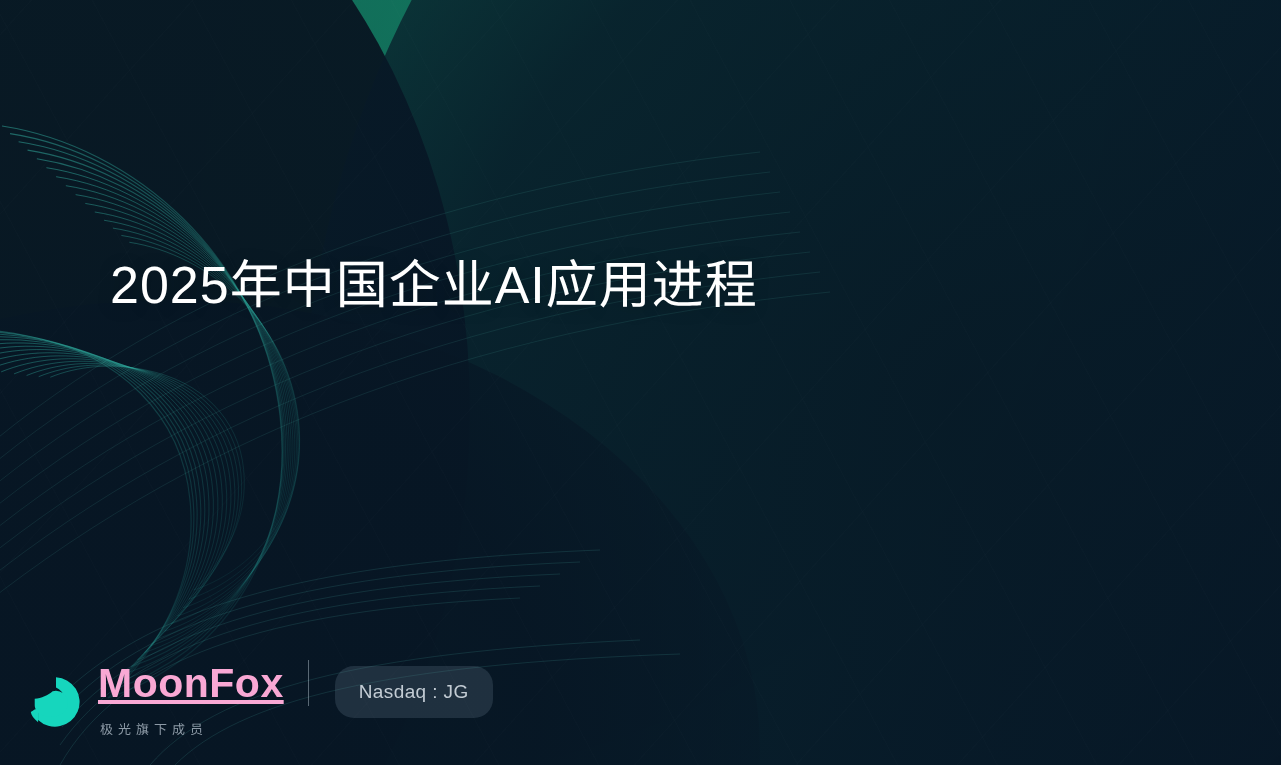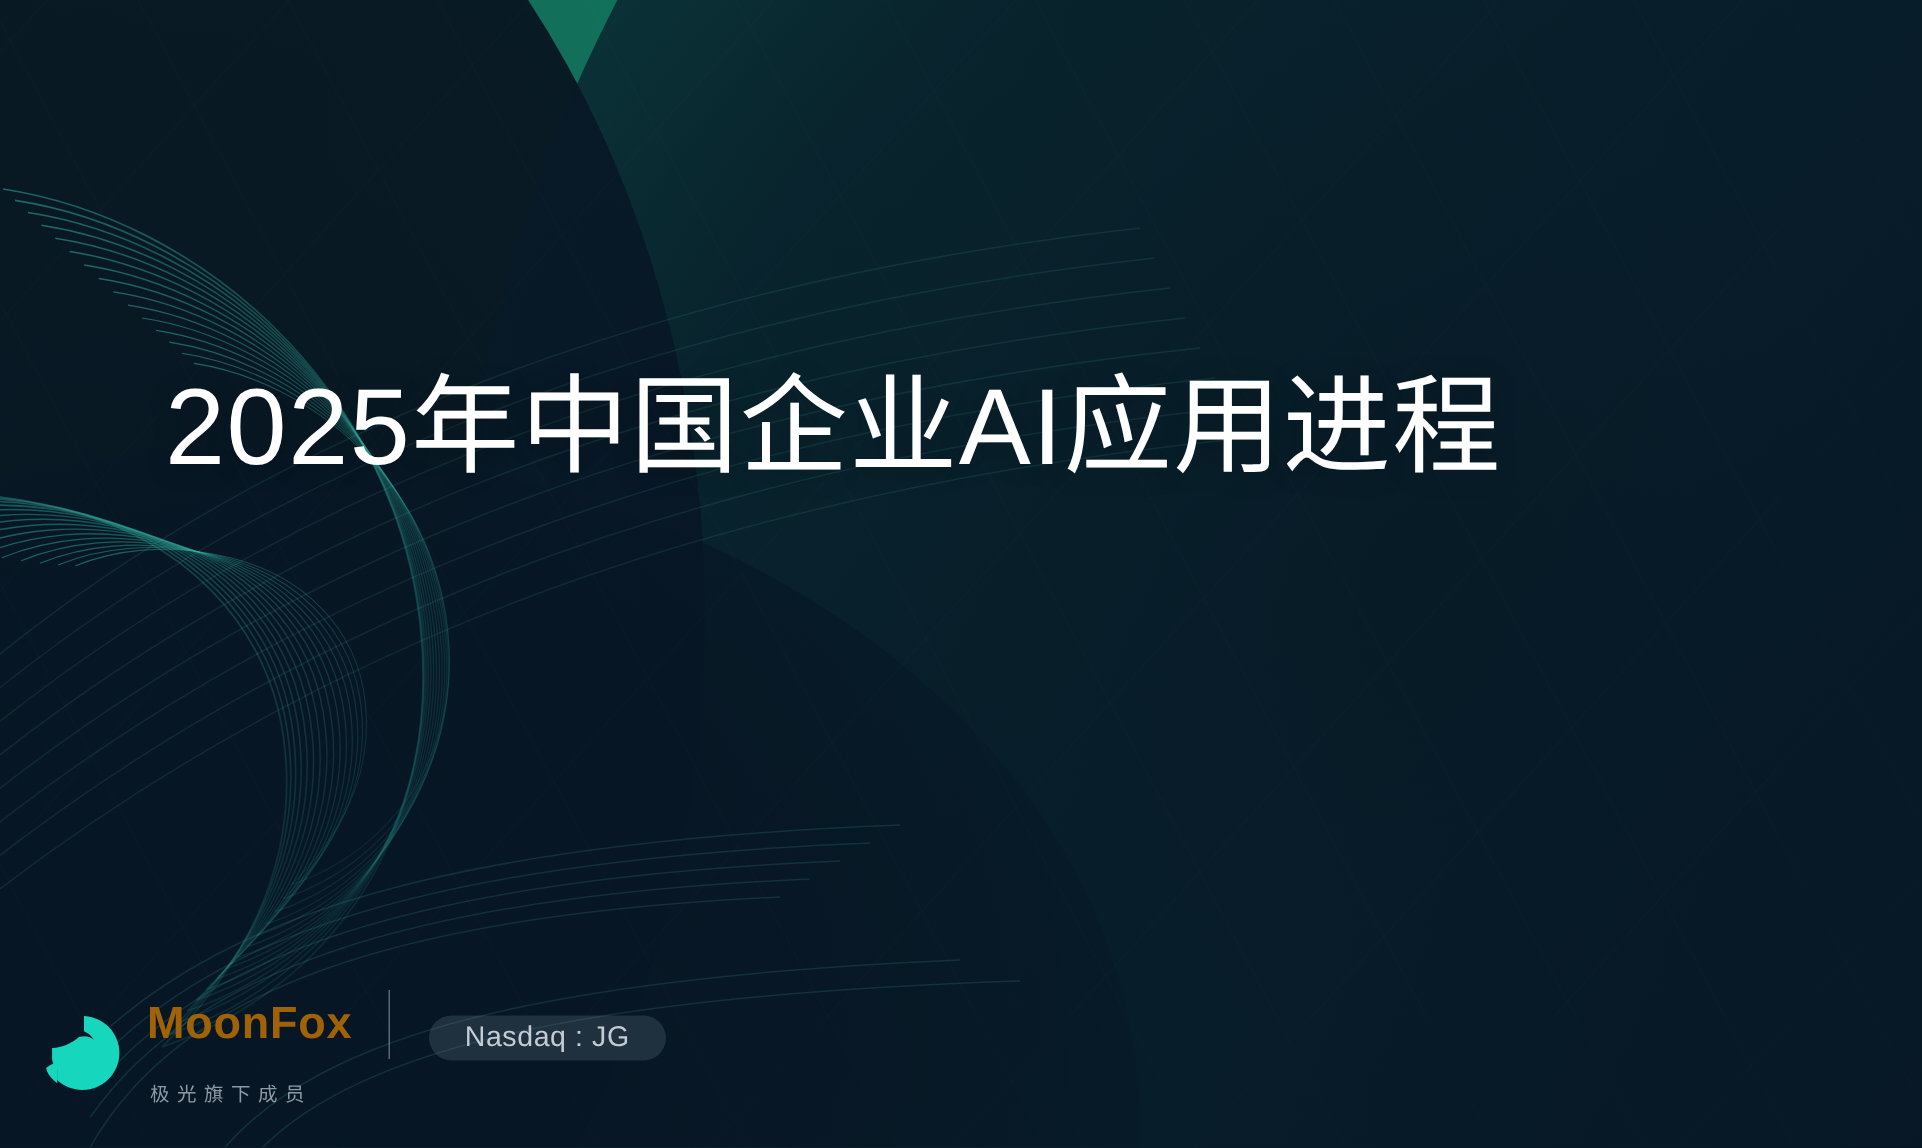--- a/index.html
+++ b/index.html
@@ -146,21 +146,21 @@
 
   
   .title-block {
     position: absolute;
     left: 110px;
     top: 226px;
     width: 1130px;
   }
   .title-line {
     color: #ffffff;
-    font-size: 72px;
+    font-size: 52px;
     line-height: 118px;
     font-weight: 300;
     letter-spacing: 1px;
     white-space: nowrap;
     text-shadow: 0 2px 18px rgba(0,0,0,0.22);
   }
 
   
   .brand {
     position: absolute;
@@ -174,25 +174,26 @@
     height: 56px;
     flex: 0 0 56px;
     margin-right: 14px;
   }
   .brand-text {
     display: flex;
     flex-direction: column;
     justify-content: center;
   }
   .brand-name {
-    color: #a16207;
-    font-size: 30px;
+    color: #f9a8d4;
+    font-size: 41px;
     font-weight: 700;
     line-height: 36px;
     letter-spacing: 0.5px;
+    text-decoration: underline;
   }
   .brand-sub {
     color: #8d9aa6;
     font-size: 13px;
     line-height: 18px;
     letter-spacing: 5px;
     margin-top: 20px;
     padding-left: 2px;
   }
   .brand-divider {
@@ -201,21 +202,21 @@
     background: rgba(190,205,215,0.45);
     margin: 0 26px 18px 24px;
     align-self: center;
     position: relative;
     top: -10px;
   }
   .badge {
     display: inline-flex;
     align-items: center;
     justify-content: center;
-    height: 30px;
+    height: 52px;
     padding: 0 24px;
     border-radius: 19px;
     background: rgba(120,140,160,0.22);
     color: #c3ccd4;
     font-size: 19px;
     letter-spacing: 0.4px;
     position: relative;
     top: -10px;
   }
 </style>

